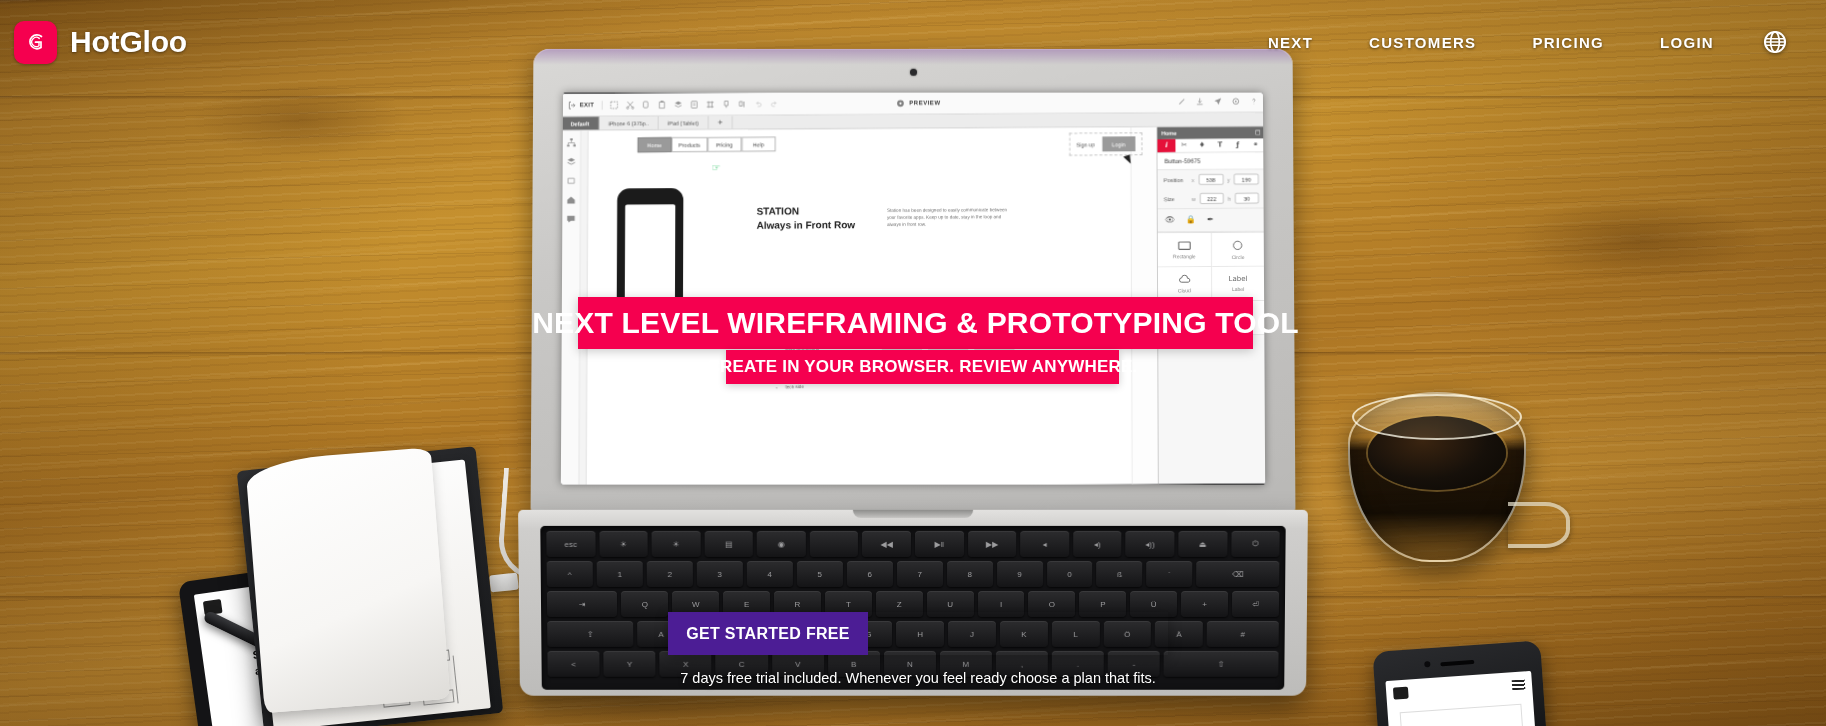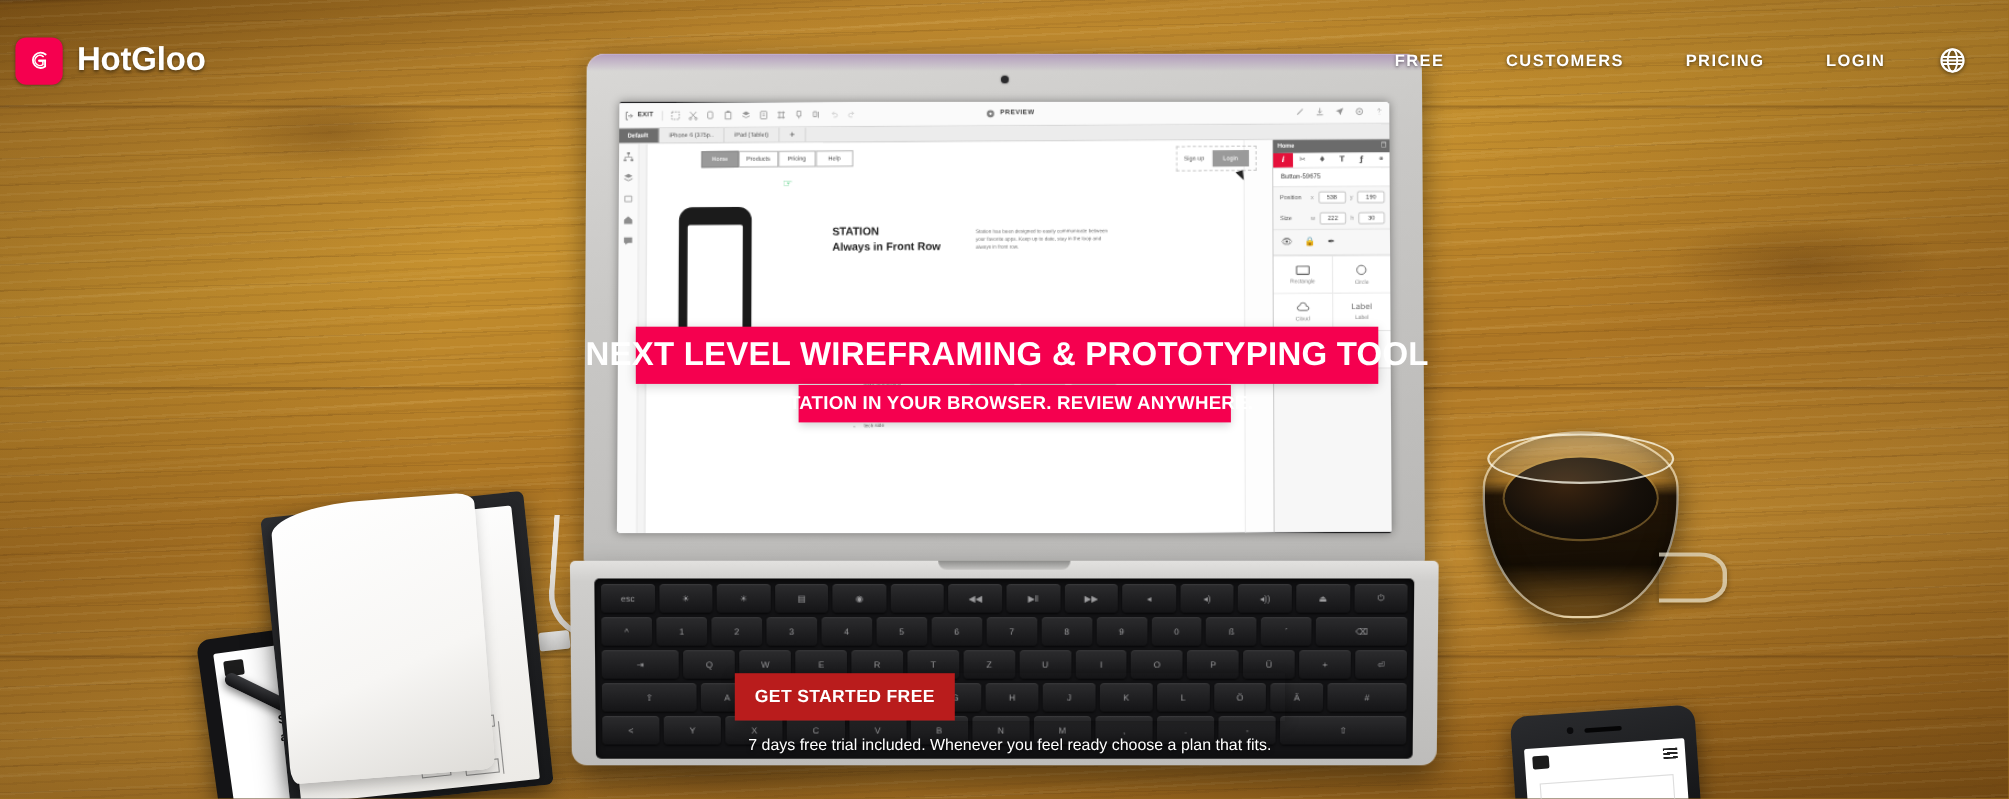--- a/index.html
+++ b/index.html
@@ -43,21 +43,21 @@
     position:absolute;inset:0;
     background:
       radial-gradient(ellipse 1300px 760px at 50% 46%, rgba(0,0,0,0) 40%, rgba(40,20,4,.34) 100%);
     pointer-events:none;
   }
   .plank-line{position:absolute;left:0;width:100%;height:3px;
     background:linear-gradient(180deg,rgba(56,28,4,.40),rgba(150,104,38,.20));opacity:.75;}
 
   
   .site-header{
-    position:absolute;top:16px;left:0;width:100%;height:78px;
+    position:absolute;top:3px;left:0;width:100%;height:78px;
     display:flex;align-items:center;z-index:60;
   }
   .brand{display:flex;align-items:center;gap:13px;margin-left:14px;}
   .brand-mark{
     width:43px;height:43px;border-radius:10px;background:#F5004F;
     display:flex;align-items:center;justify-content:center;flex:0 0 auto;
     box-shadow:0 1px 3px rgba(0,0,0,.35);
   }
   .brand-name{
     color:#fff;font-size:30px;font-weight:700;letter-spacing:-.2px;
@@ -222,21 +222,21 @@
 
   
   .signup-form{position:absolute;left:668px;top:612px;width:500px;height:43px;display:flex;z-index:75;
     box-shadow:0 3px 12px rgba(0,0,0,.3);}
   .email-input{
     flex:1;border:none;outline:none;background:#fff;padding:0 16px;
     font-family:"Liberation Sans",sans-serif;font-size:15px;color:#333;
   }
   .email-input::placeholder{color:#9a9a9a;}
   .cta-btn{
-    width:200px;border:none;background:#b91c1c;color:#fff;cursor:pointer;
+    width:200px;border:none;background:#4c1d95;color:#fff;cursor:pointer;
     font-family:"Liberation Sans",sans-serif;font-size:16px;font-weight:700;letter-spacing:.3px;
   }
   .form-note{position:absolute;left:668px;top:670px;width:500px;text-align:center;z-index:75;}
   .form-note .l1{color:#fff;font-size:14.5px;text-shadow:0 1px 4px rgba(0,0,0,.85);display:block;text-align:center;}
   .form-note .l2{color:#fff;font-size:13px;text-shadow:0 1px 4px rgba(0,0,0,.85);display:block;margin-top:9px;}
 
   
   .notebook{
     position:absolute;left:250px;top:458px;width:240px;height:268px;z-index:15;
     background:linear-gradient(150deg,#2d2e31,#17181a);
@@ -708,21 +708,21 @@
     </div>
   </div>
 
   <div class="wood-vignette"></div>
 
   <div class="hero">
     <div class="hero-band">
       <h1>NEXT LEVEL WIREFRAMING &amp; PROTOTYPING TOOL</h1>
     </div>
     <div class="hero-sub">
-      <h2>STATION IN YOUR BROWSER. REVIEW ANYWHERE.</h2>
+      <h2>CREATE IN YOUR BROWSER. REVIEW ANYWHERE.</h2>
     </div>
   </div>
 
   <form class="signup-form">
     <button class="cta-btn" type="submit">GET STARTED FREE</button>
   </form>
 
   <div class="form-note">
     <span class="l1">7 days free trial included. Whenever you feel ready choose a plan that fits.</span>
   </div>
@@ -732,21 +732,21 @@
       <div class="brand-mark">
         <svg width="26" height="26" viewBox="0 0 26 26">
           <path d="M18.5 7.5a7 7 0 10-.5 11V13h-5.5" fill="none" stroke="#fff" stroke-width="1.7" stroke-linecap="round"></path>
           <path d="M16.3 9.4a4.6 4.6 0 10-.3 7.3v-3.3h-3.5" fill="none" stroke="#fff" stroke-width="1.4" stroke-linecap="round"></path>
         </svg>
       </div>
       <span class="brand-name">HotGloo</span>
     </div>
 
     <nav class="main-nav">
-      <a class="nav-link" href="#">FREE</a>
+      <a class="nav-link" href="#">NEXT</a>
       <a class="nav-link" href="#">CUSTOMERS</a>
       <a class="nav-link" href="#">PRICING</a>
       <a class="nav-link" href="#">LOGIN</a>
 
       <div class="lang-btn">
         <svg width="26" height="26" viewBox="0 0 24 24">
           <circle cx="12" cy="12" r="9.3" fill="none" stroke="#fff" stroke-width="1.8"></circle>
           <ellipse cx="12" cy="12" rx="4" ry="9.3" fill="none" stroke="#fff" stroke-width="1.6"></ellipse>
           <path d="M3 9h18M3 15h18M2.7 12h18.6" stroke="#fff" stroke-width="1.6"></path>
         </svg>

